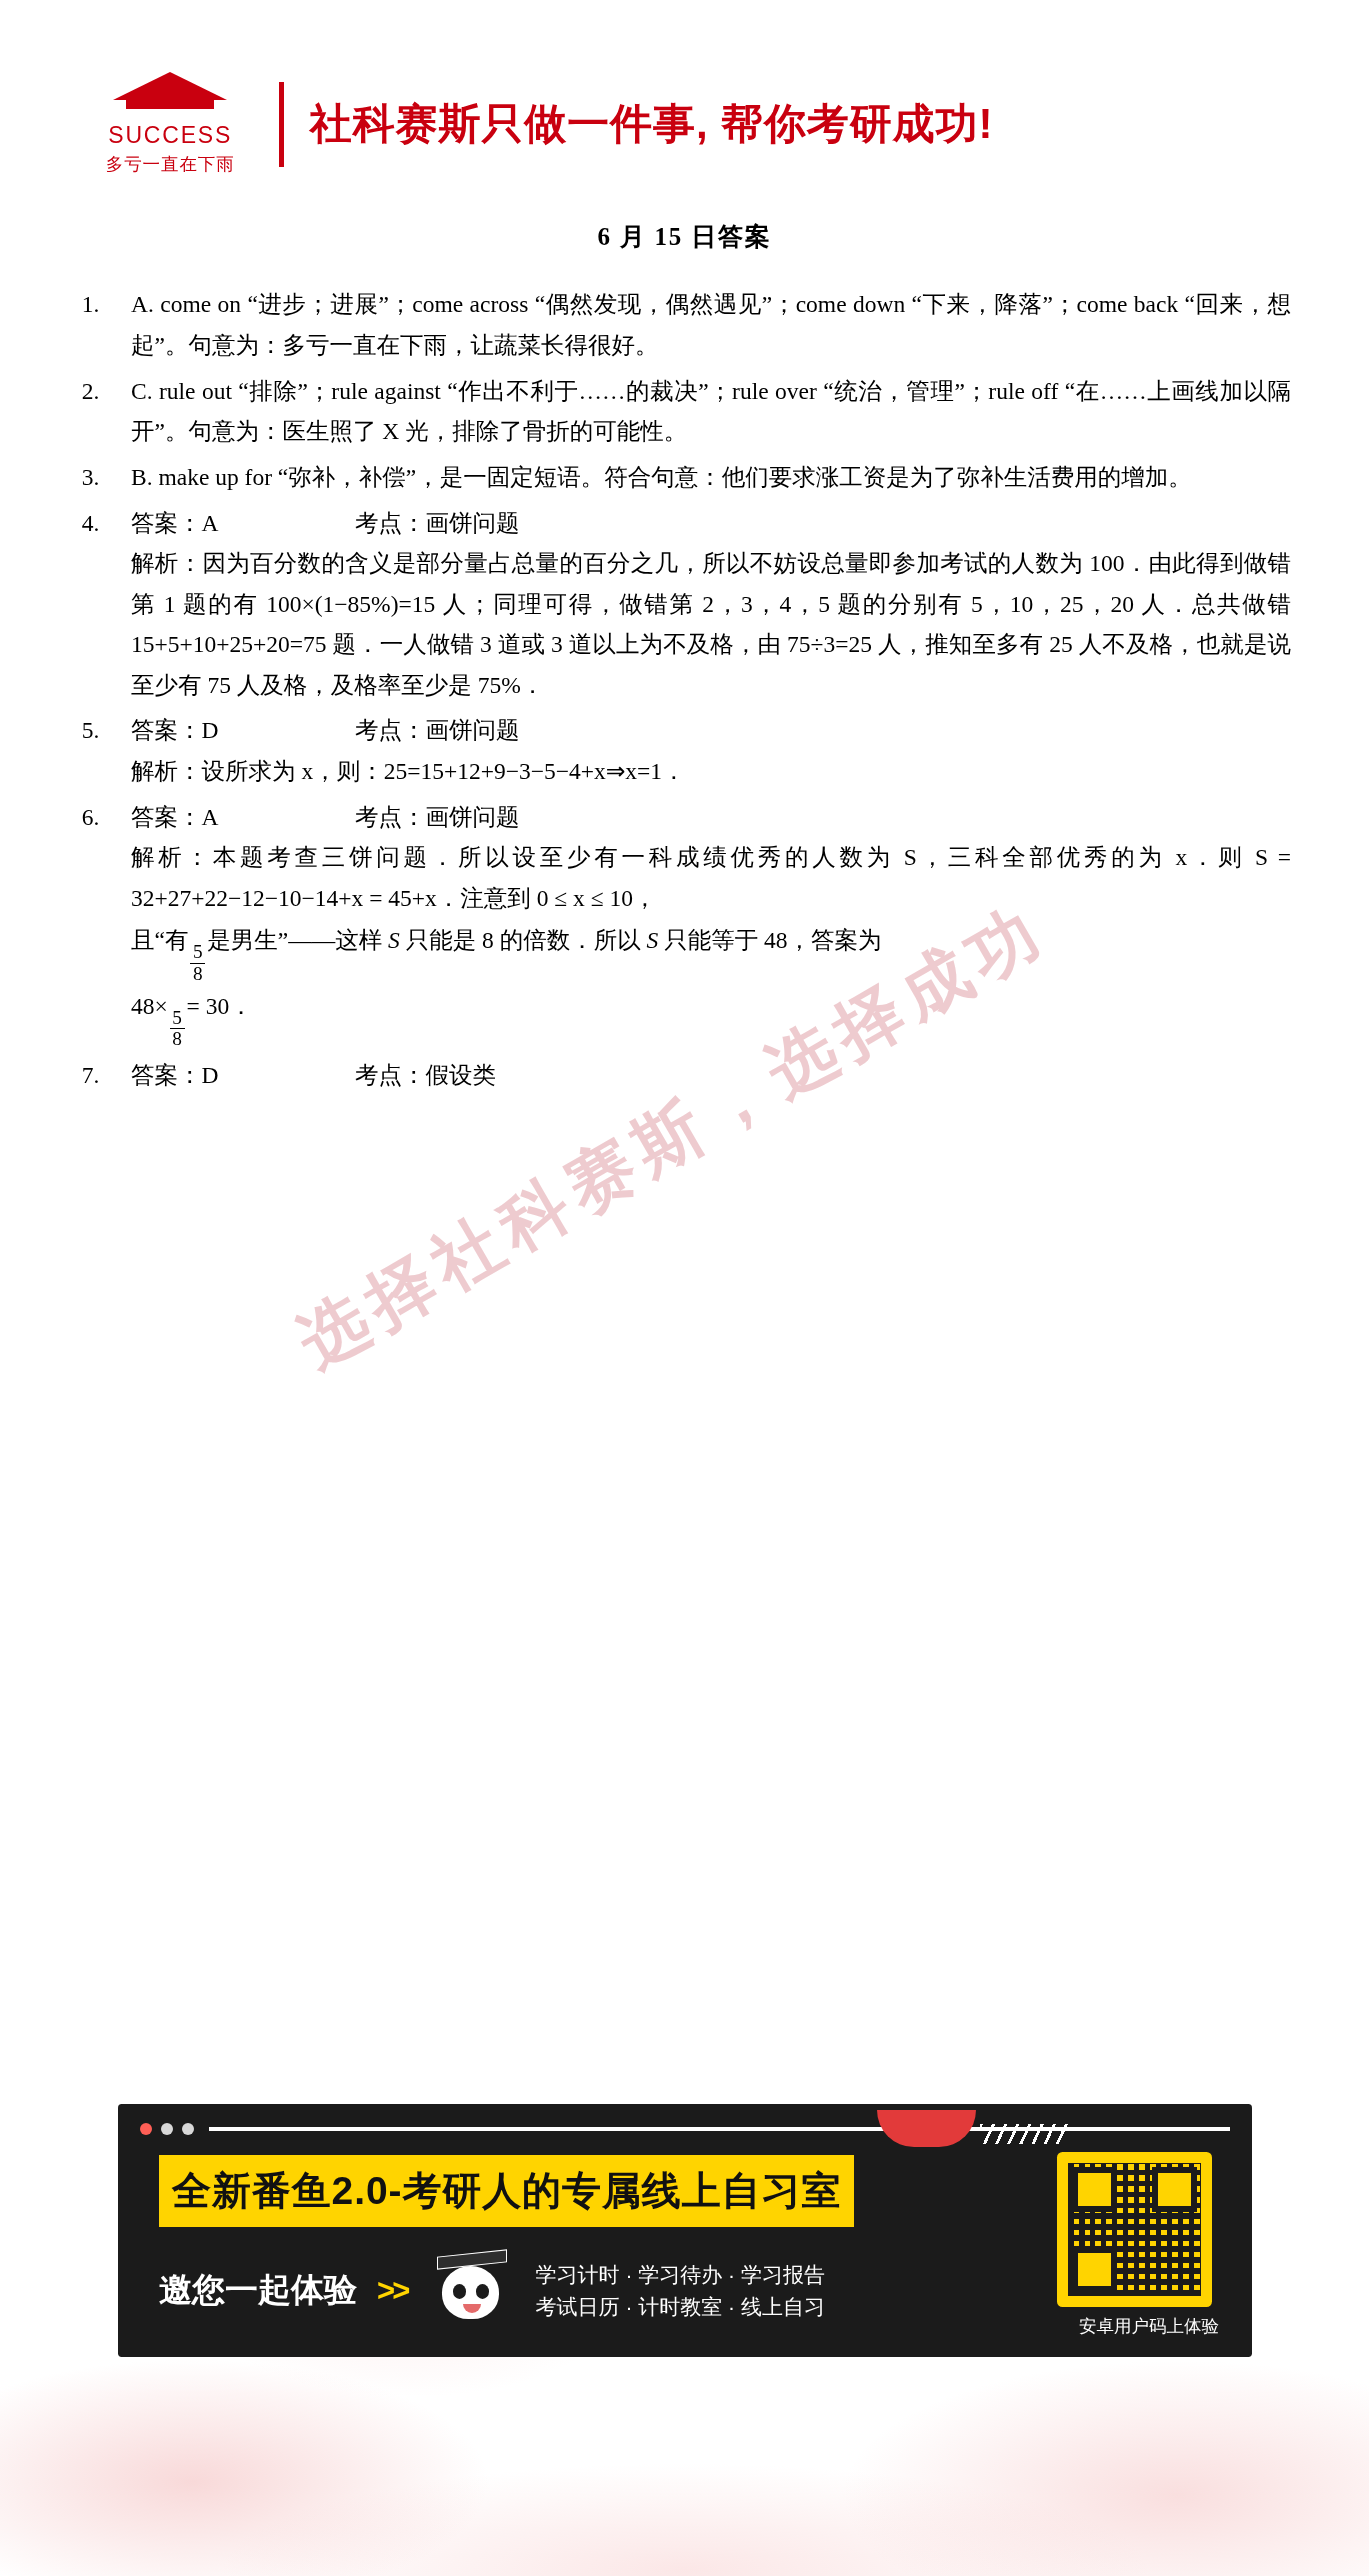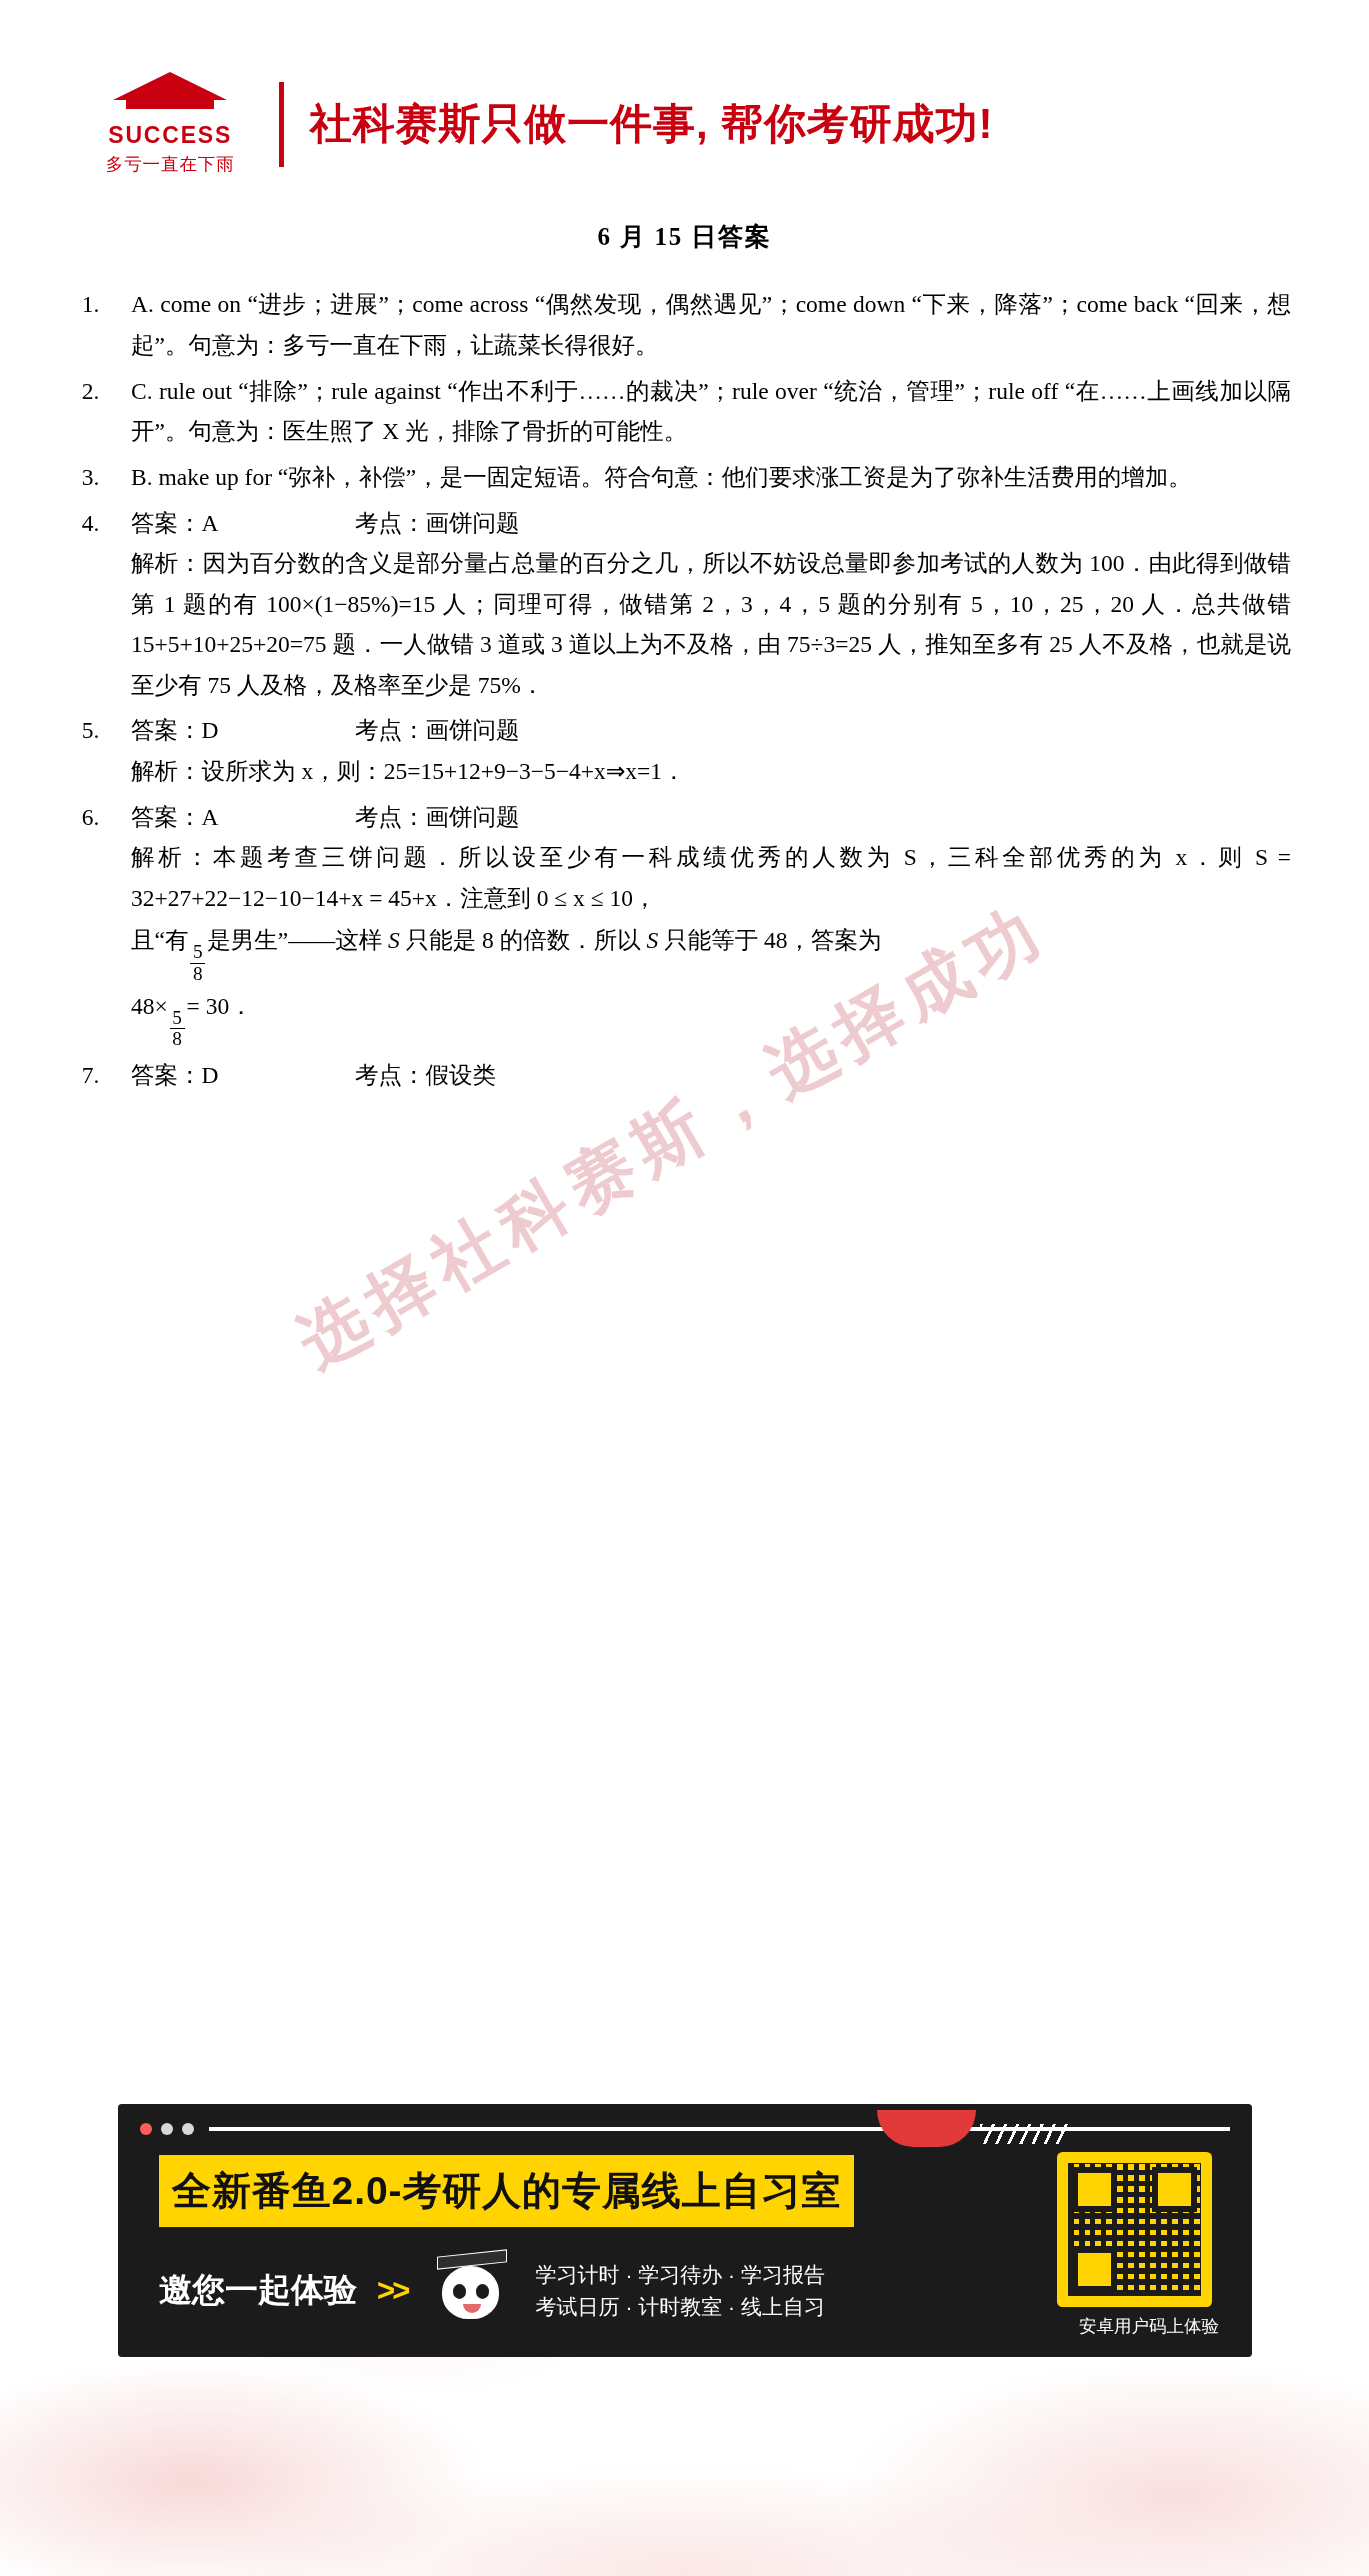--- a/index.html
+++ b/index.html
@@ -55,21 +55,21 @@
     position: absolute;
     left: 13px;
     top: 28px;
     width: 88px;
     height: 9.2px;
     background: #c9000f;
   }
   .logo-word {
     font-family: "Liberation Sans", sans-serif;
     font-size: 23px;
-    font-weight: bold;
+    font-weight: normal;
     letter-spacing: 1.8px;
     color: #c9000f;
     margin-top: 1.8px;
   }
   .logo-sub {
     font-family: "Liberation Sans", sans-serif;
     font-size: 17.5px;
     color: #c9000f;
     letter-spacing: 0.9px;
     margin-top: 3.7px;

